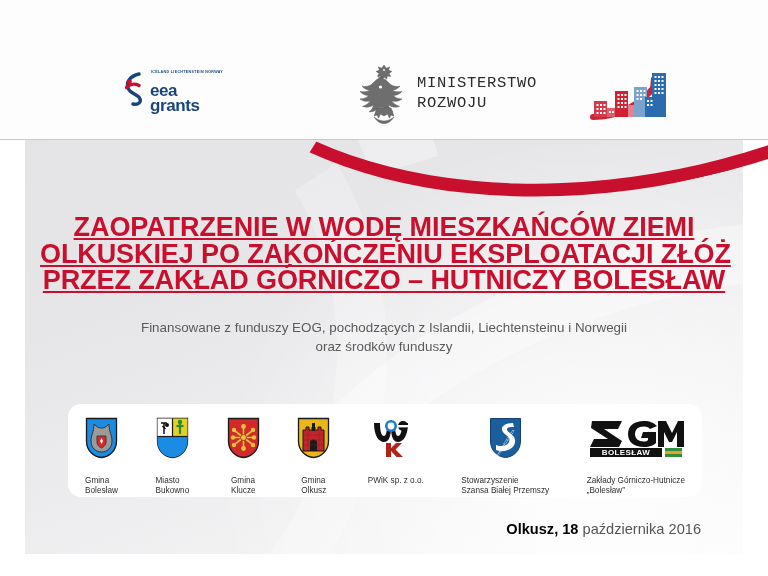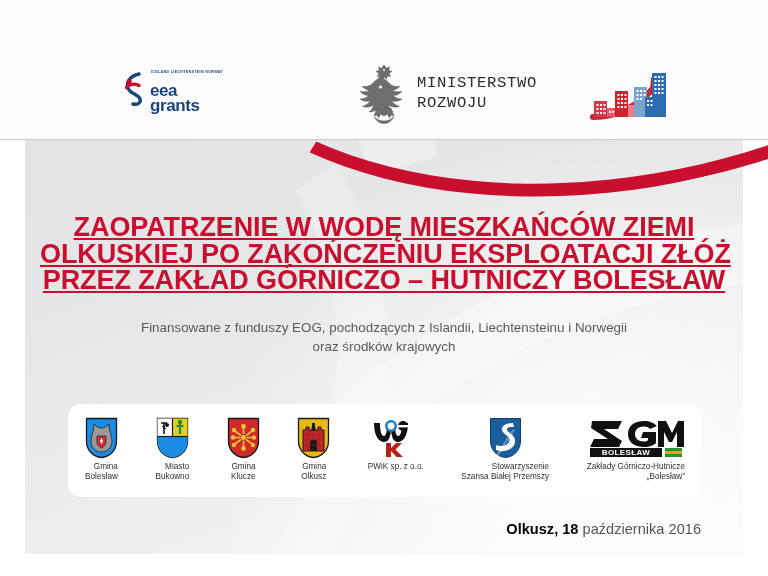--- a/index.html
+++ b/index.html
@@ -174,25 +174,25 @@
     display:flex;
     flex-direction:column;
     align-items:center;
     flex:0 0 auto;
   }
   .logo-art {
     height:45px;
     display:flex; align-items:flex-end; justify-content:center;
   }
   .logo-cap {
-    margin-top:3px;
+    margin-top:17px;
     font-size:8.2px;
     line-height:10.4px;
     color:#2f2f2f;
-    text-align:right;
+    text-align:left;
     white-space:pre-line;
   }
 
   
   .date {
     position:absolute;
     right:67px; top:521px;
     font-size:14.6px;
     color:#555555;
     z-index:4;
@@ -315,21 +315,21 @@
   <div class="swoosh"></div>
 
   <h1 class="title">
     <span class="ln">ZAOPATRZENIE W WODĘ MIESZKAŃCÓW ZIEMI</span>
     <span class="ln">OLKUSKIEJ PO ZAKOŃCZENIU EKSPLOATACJI ZŁÓŻ</span>
     <span class="ln">PRZEZ ZAKŁAD GÓRNICZO – HUTNICZY BOLESŁAW</span>
   </h1>
 
   <div class="subtitle">
     <span class="ln">Finansowane z funduszy EOG, pochodzących z Islandii, Liechtensteinu i Norwegii</span>
-    <span class="ln">oraz środków krajowych</span>
+    <span class="ln">oraz środków funduszy</span>
   </div>
 
   <div class="logobar">
 
     <div class="logo-item">
       <div class="logo-art">
         <svg width="33" height="42" viewBox="0 0 33 42">
           <path d="M1.5 1.5 H31.5 V24 C31.5 34 24 40 16.5 40.5 C9 40 1.5 34 1.5 24 Z" fill="#1b8ce3" stroke="#1a1a1a" stroke-width="1.3"></path>
           <path d="M9 7 C9 15 6 18 6 24 C6 31 11 35 16.5 35 C22 35 27 31 27 24 C27 18 24 15 24 7 C21 10 19 11 16.5 11 C14 11 12 10 9 7 Z" fill="#9a9a9a" stroke="#333" stroke-width="1"></path>
           <path d="M12 19 H21 V25 C21 29 16.5 31 16.5 31 C16.5 31 12 29 12 25 Z" fill="#d62b2b" stroke="#333" stroke-width="0.9"></path>

